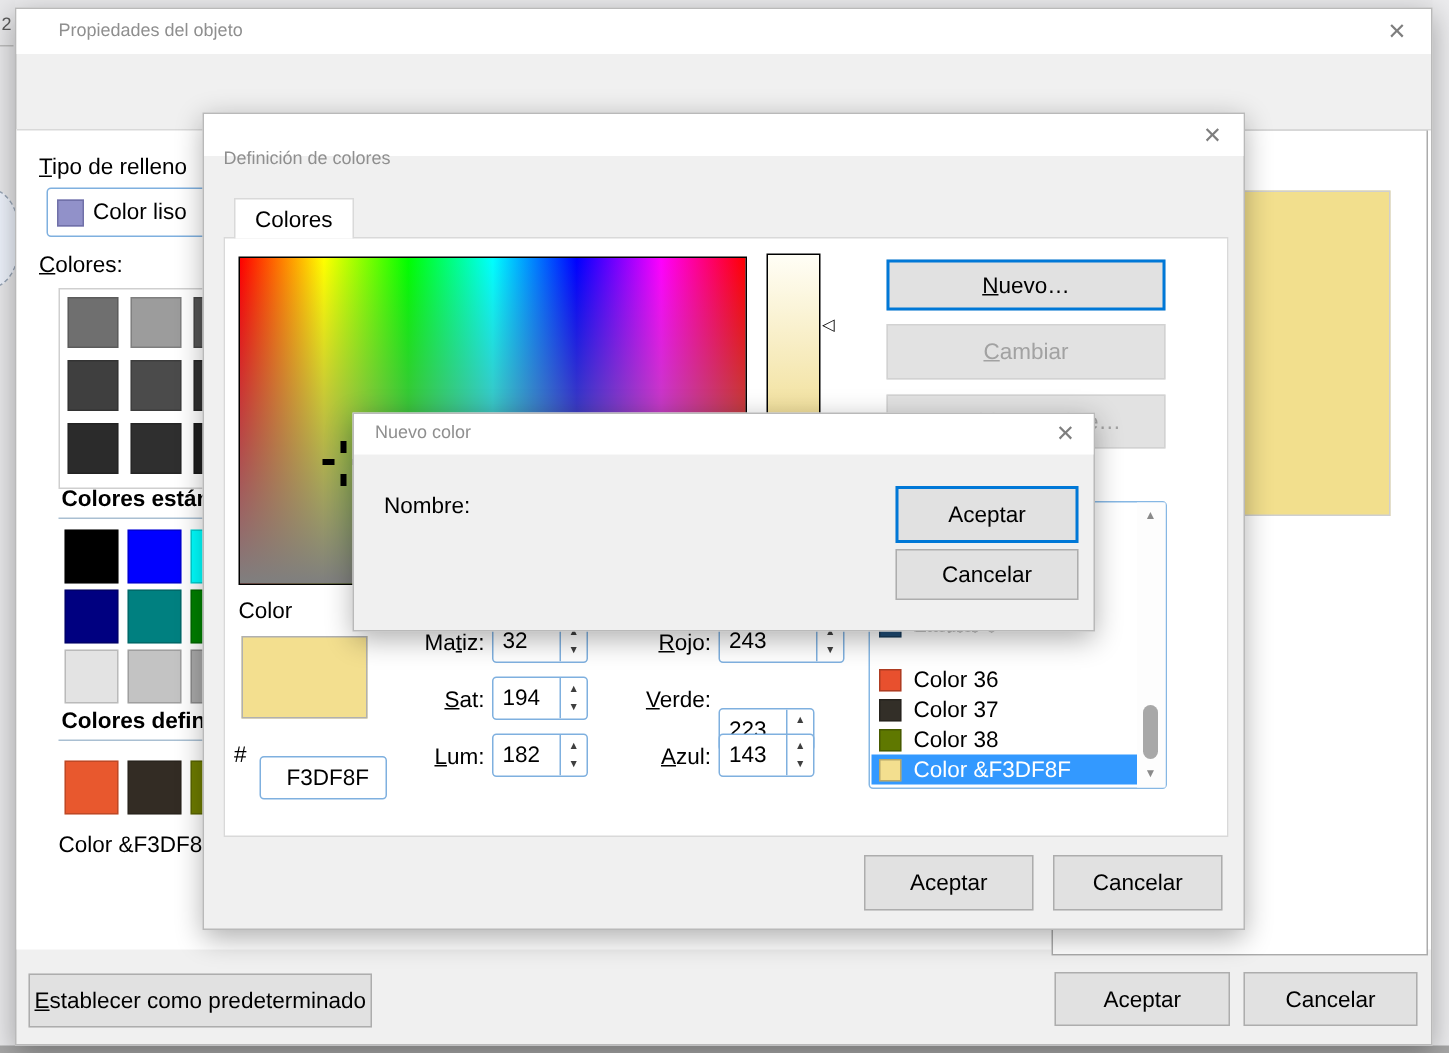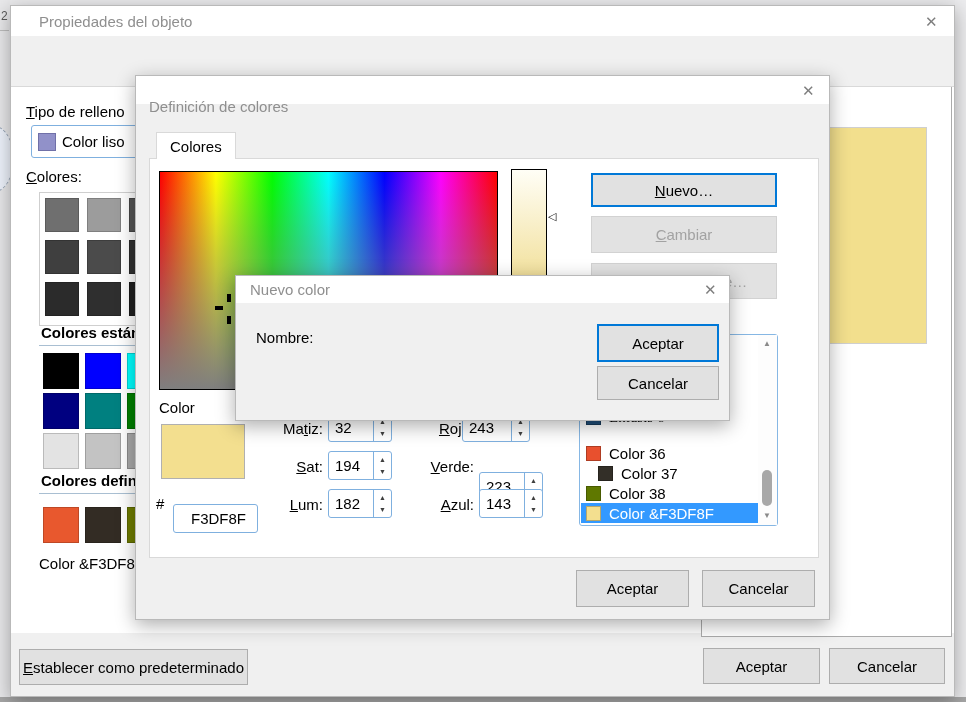--- a/index.html
+++ b/index.html
@@ -1,21 +1,21 @@
 <!DOCTYPE html>
 <html><head>
 <meta charset="utf-8">
 <style>
   html,body{margin:0;padding:0;}
   .screen{position:relative;width:966px;height:702px;overflow:hidden;background:#EAEAEC;
     font-family:"Liberation Sans",sans-serif;font-size:15px;color:#000;}
   .abs{position:absolute;}
   .dlg{position:absolute;background:#F0F0F0;border:1px solid #B9B9B9;box-shadow:0 5px 18px rgba(0,0,0,.32);box-sizing:border-box;}
   .titlebar{position:absolute;left:0;right:0;top:0;background:#FFFFFF;}
-  .title-text{position:absolute;color:#8F8F8F;font-size:15px;white-space:nowrap;}
+  .title-text{position:absolute;color:#8F8F8F;font-size:12px;white-space:nowrap;}
   .close{position:absolute;color:#7E7E7E;font-size:15px;line-height:15px;}
   .btn{position:absolute;background:#E1E1E1;border:1px solid #ADADAD;display:flex;align-items:center;justify-content:center;
     font-size:15px;color:#000;box-sizing:border-box;white-space:nowrap;}
   .btn.focus{border:2px solid #0078D7;}
   .btn.disabled{background:#E2E2E2;border:1px solid #D2D2D2;color:#A2A2A2;}
   .field{position:absolute;background:#fff;border:1px solid #7FB0DF;border-radius:3px;box-sizing:border-box;
     display:flex;align-items:center;overflow:hidden;}
   .field .val{flex:1;padding-left:6px;white-space:nowrap;}
   .spinner{width:17px;align-self:stretch;border-left:1px solid #7FB0DF;display:flex;flex-direction:column;
     align-items:center;justify-content:space-evenly;}
@@ -148,21 +148,21 @@
     <div class="lbl right" style="left:117px;top:420px;width:70px;"><u>L</u>um:</div>
     <div class="field" style="left:192px;top:413px;width:64px;height:29px;">
       <span class="val">182</span>
       <span class="spinner">
           <span>▲</span>
           <span>▼</span>
         </span>
     </div>
 
     <div class="lbl right" style="left:268px;top:344px;width:70px;"><u>R</u>ojo:</div>
-    <div class="field" style="left:326px;top:337px;width:68px;height:29px;">
+    <div class="field" style="left:343px;top:337px;width:84px;height:29px;">
       <span class="val">243</span>
       <span class="spinner">
           <span>▲</span>
           <span>▼</span>
         </span>
     </div>
     <div class="lbl right" style="left:268px;top:382px;width:70px;"><u>V</u>erde:</div>
     <div class="field" style="left:343px;top:396px;width:64px;height:29px;">
       <span class="val">223</span>
       <span class="spinner">
@@ -185,21 +185,21 @@
 
     <div class="abs" style="left:443px;top:258px;width:199px;height:192px;background:#fff;border:1px solid #86B7E4;border-radius:3px;box-sizing:border-box;">
       <div class="listrow" style="top:72px;font-family:Liberation Serif, serif;">
         <span class="sw" style="background-color: rgb(31, 78, 121);"></span>
         <span>Énfasis 6</span>
       </div>
       <div class="listrow" style="top:108px;">
         <span class="sw" style="background-color: rgb(232, 80, 46);"></span>
         <span>Color 36</span>
       </div>
-      <div class="listrow" style="top:128px;padding-left:12px;">
+      <div class="listrow" style="top:128px;">
         <span class="sw" style="background-color: rgb(51, 47, 40);"></span>
         <span>Color 37</span>
       </div>
       <div class="listrow" style="top:148px;">
         <span class="sw" style="background-color: rgb(95, 120, 0);"></span>
         <span>Color 38</span>
       </div>
       <div class="listrow" style="top: 168px; color: rgb(255, 255, 255); background-color: rgb(51, 153, 255);">
         <span class="sw" style="background-color: rgb(243, 223, 143);"></span>
         <span>Color &amp;F3DF8F</span>

